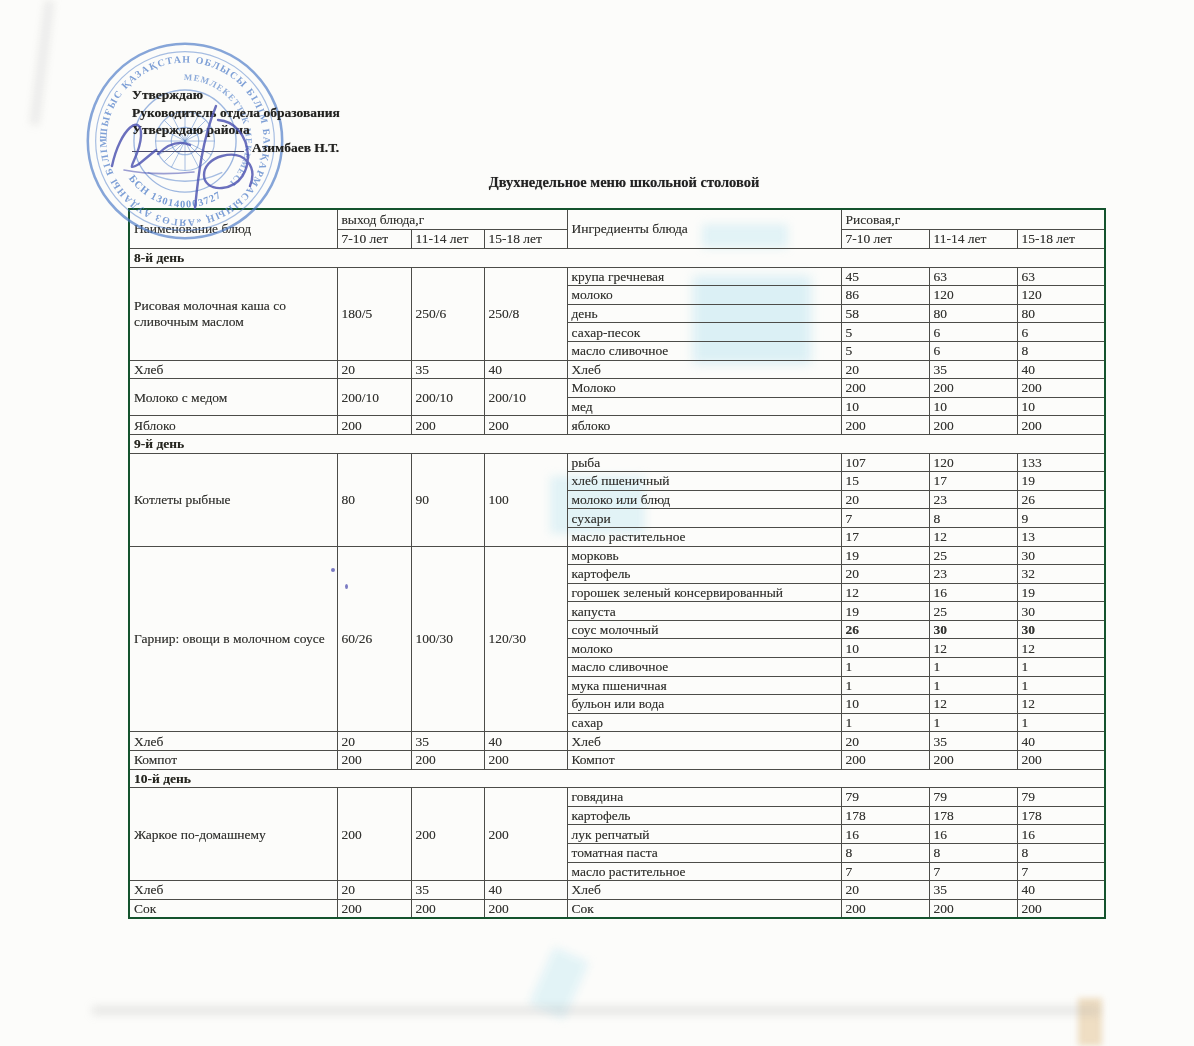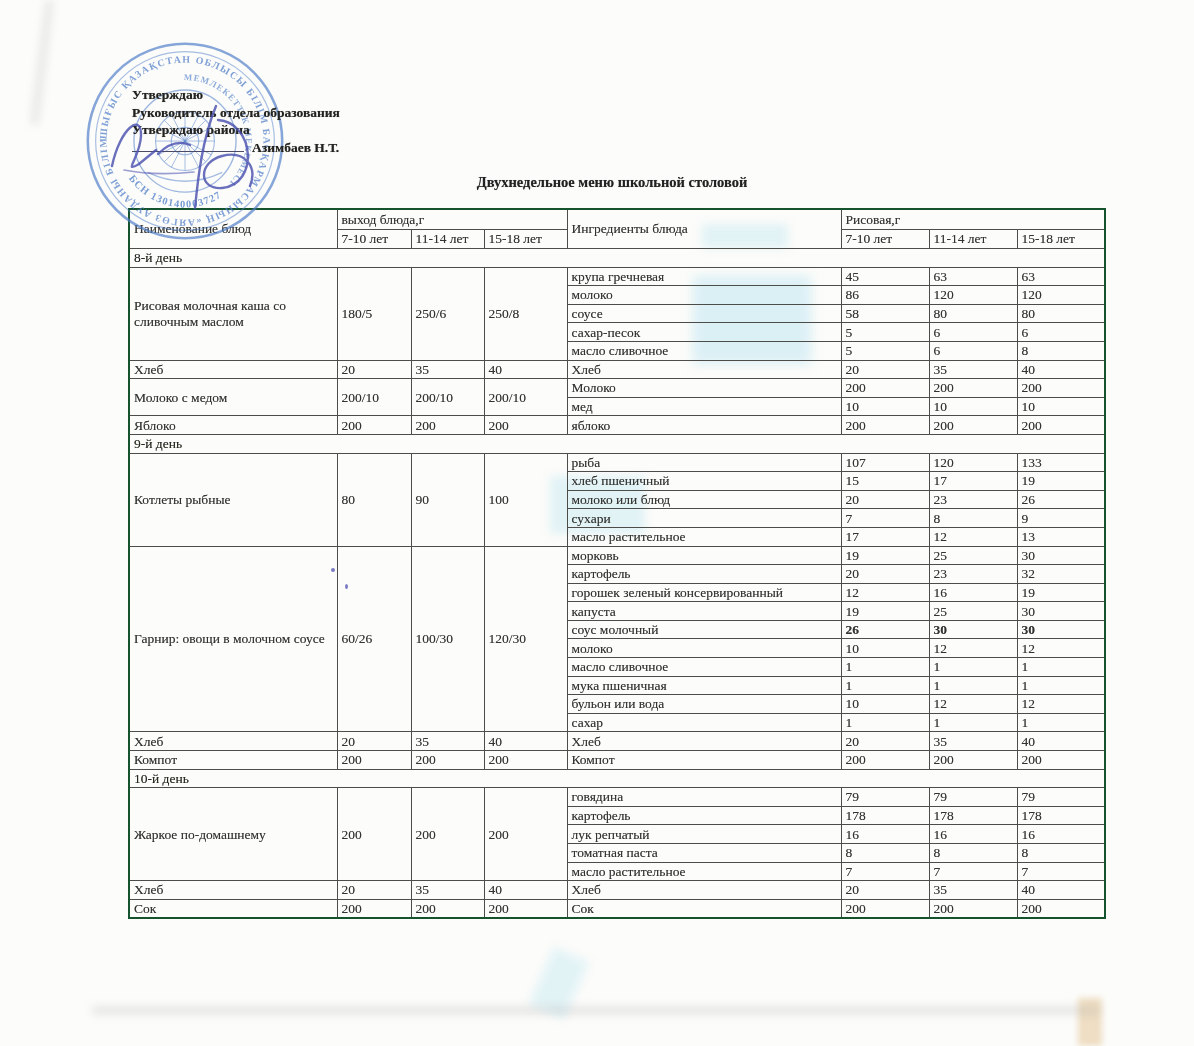--- a/index.html
+++ b/index.html
@@ -18,21 +18,21 @@
     color:#22221f;text-shadow:0 0 .7px rgba(40,40,40,.55);
     white-space:nowrap;
   }
   .sig-line{
     display:inline-block;width:112px;height:11px;
     border-bottom:1.4px solid #4a4a66;margin-right:8px;vertical-align:baseline;
   }
 
   
   .doc-title{
-    position:absolute;left:124px;top:174px;width:976px;z-index:2;
+    position:absolute;left:136px;top:174px;width:976px;z-index:2;
     text-align:center;font-size:14.5px;font-weight:bold;color:#222;
     text-shadow:0 0 .7px rgba(40,40,40,.5);
   }
 
   
   .stamp{position:absolute;left:75px;top:35px;width:220px;height:216px;z-index:2;
          pointer-events:none;opacity:.9;}
   .signature{position:absolute;left:98px;top:92px;width:215px;height:132px;z-index:4;
          pointer-events:none;}
 
@@ -44,21 +44,21 @@
   }
   table.menu td{
     border:1px solid #4c4c48;
     padding:0 4px;height:17.6px;line-height:1.12;
     vertical-align:middle;overflow:hidden;
     text-shadow:0 0 .6px rgba(60,60,55,.5);
   }
   table.menu{border:2px solid #14532d;}
   table.menu thead td{height:18.5px;}
   td.bottom{vertical-align:bottom;padding-bottom:1px;}
-  td.day{font-weight:normal;color:#26261f;}
+  td.day{font-weight:bold;color:#26261f;}
   td.b{font-weight:bold;}
   td.num{white-space:nowrap;}
 
   
   .art{position:absolute;pointer-events:none;}
   .a-cyan{background:rgba(150,216,236,.32);filter:blur(6px);}
   .a-cyan2{background:rgba(150,216,236,.26);filter:blur(5px);}
   .a-beige{background:rgba(226,192,140,.5);filter:blur(3px);}
   .a-gray{background:rgba(160,160,158,.22);filter:blur(4px);}
   .a-dot{background:#5b5bb5;border-radius:50%;filter:blur(.4px);opacity:.8;}
@@ -159,21 +159,21 @@
           <td class="num">63</td>
           <td class="num">63</td>
         </tr>
         <tr>
           <td>молоко</td>
           <td class="num">86</td>
           <td class="num">120</td>
           <td class="num">120</td>
         </tr>
         <tr>
-          <td>соусе</td>
+          <td>день</td>
           <td class="num">58</td>
           <td class="num">80</td>
           <td class="num">80</td>
         </tr>
         <tr>
           <td>сахар-песок</td>
           <td class="num">5</td>
           <td class="num">6</td>
           <td class="num">6</td>
         </tr>

